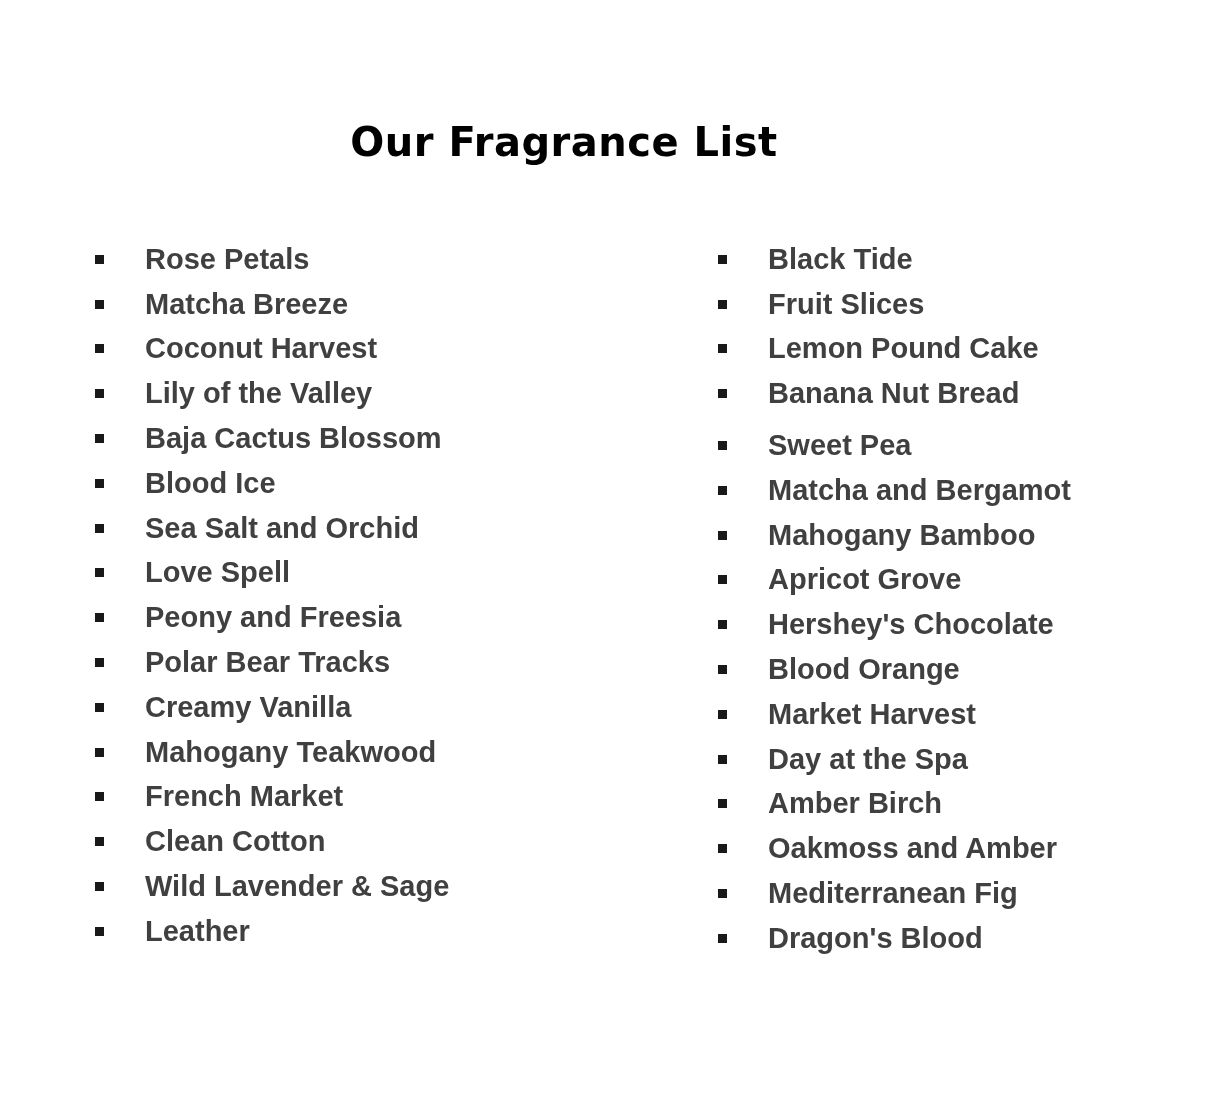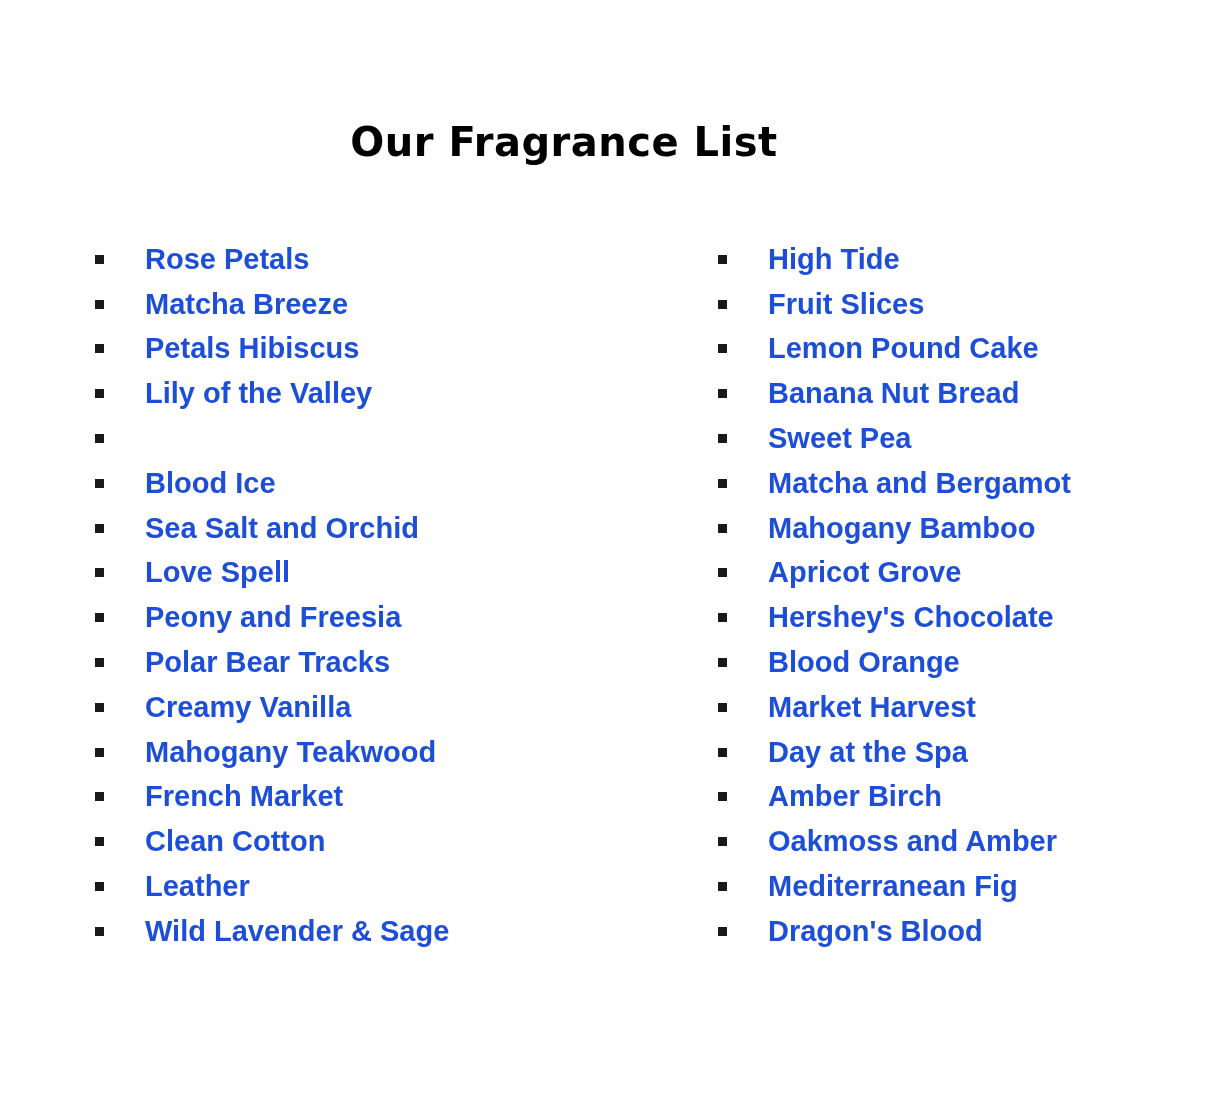--- a/index.html
+++ b/index.html
@@ -40,32 +40,32 @@
     padding: 0;
   }
   .col-left  { width: 623px; }
   .col-right { flex: 1; }
   .col li {
     display: flex;
     align-items: center;
     height: 44.8px;
   }
   
-  .col-right li:nth-child(5) { }
+  .col-right li:nth-child(5) { margin-top: 7px; }
   .bullet {
     flex: 0 0 auto;
     width: 9px;
     height: 9px;
     background: #191919;
     margin-right: 41px;
   }
   .item-label {
     font-weight: 700;
     font-size: 29px;
-    color: #1d4ed8;
+    color: #404040;
     white-space: nowrap;
   }
 </style>
 </head>
 <body>
 
 <div class="page">
   <div class="title-wrap">
     <h1 class="page-title">Our Fragrance List</h1>
   </div>
@@ -75,28 +75,29 @@
         <li>
           <span class="bullet"></span>
           <span class="item-label">Rose Petals</span>
         </li>
         <li>
           <span class="bullet"></span>
           <span class="item-label">Matcha Breeze</span>
         </li>
         <li>
           <span class="bullet"></span>
-          <span class="item-label">Petals Hibiscus</span>
+          <span class="item-label">Coconut Harvest</span>
         </li>
         <li>
           <span class="bullet"></span>
           <span class="item-label">Lily of the Valley</span>
         </li>
         <li>
           <span class="bullet"></span>
+          <span class="item-label">Baja Cactus Blossom</span>
         </li>
         <li>
           <span class="bullet"></span>
           <span class="item-label">Blood Ice</span>
         </li>
         <li>
           <span class="bullet"></span>
           <span class="item-label">Sea Salt and Orchid</span>
         </li>
         <li>
@@ -122,31 +123,31 @@
         <li>
           <span class="bullet"></span>
           <span class="item-label">French Market</span>
         </li>
         <li>
           <span class="bullet"></span>
           <span class="item-label">Clean Cotton</span>
         </li>
         <li>
           <span class="bullet"></span>
+          <span class="item-label">Wild Lavender &amp; Sage</span>
+        </li>
+        <li>
+          <span class="bullet"></span>
           <span class="item-label">Leather</span>
-        </li>
-        <li>
-          <span class="bullet"></span>
-          <span class="item-label">Wild Lavender &amp; Sage</span>
         </li>
       </ul>
     <ul class="col col-right">
         <li>
           <span class="bullet"></span>
-          <span class="item-label">High Tide</span>
+          <span class="item-label">Black Tide</span>
         </li>
         <li>
           <span class="bullet"></span>
           <span class="item-label">Fruit Slices</span>
         </li>
         <li>
           <span class="bullet"></span>
           <span class="item-label">Lemon Pound Cake</span>
         </li>
         <li>

